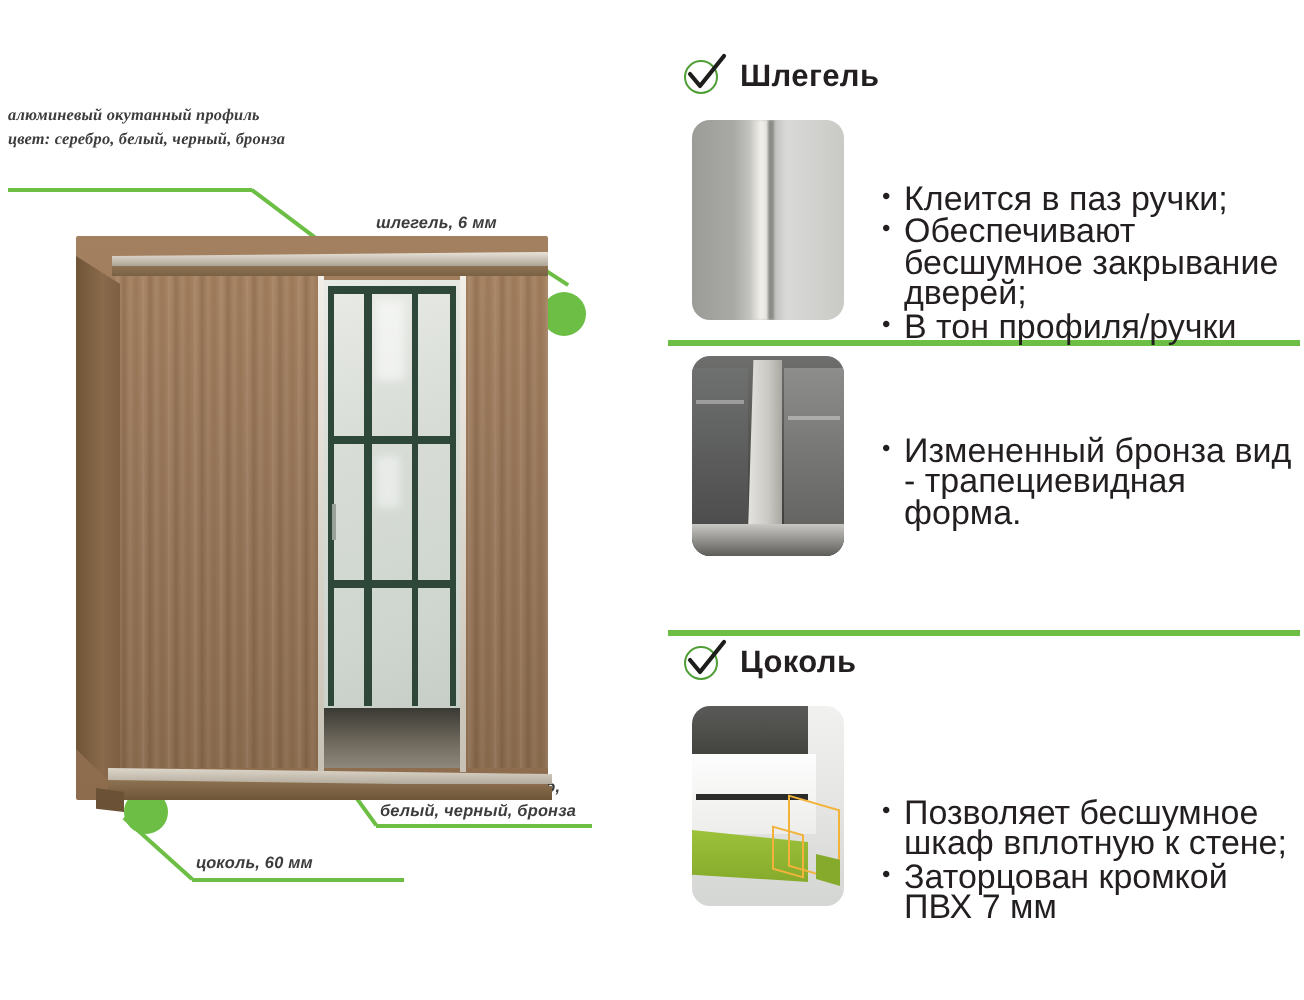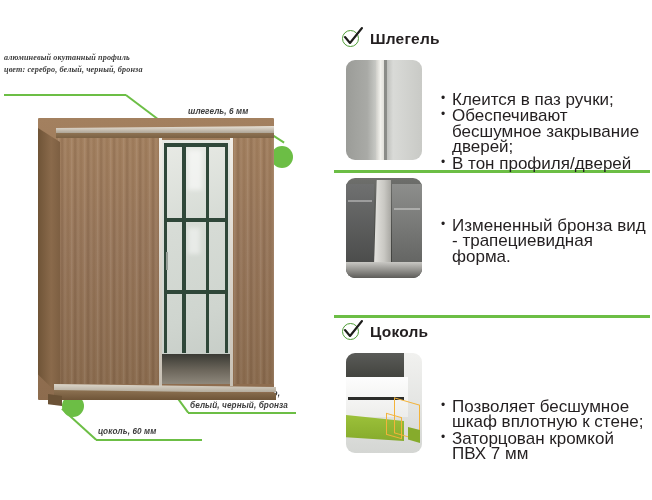--- a/index.html
+++ b/index.html
@@ -239,21 +239,21 @@
       </div>
       <div class="body">
         <div class="photo ph1">
           <span class="brush"></span>
             <span class="brush-edge"></span>
         </div>
         <div class="bullets b1">
           <ul>
             <li>Клеится в паз ручки;</li>
             <li>Обеспечивают бесшумное закрывание дверей;</li>
-            <li>В тон профиля/дверей</li>
+            <li>В тон профиля/ручки</li>
           </ul>
         </div>
       </div>
     </div>
 
     <div class="section s2">
       <div class="body">
         <div class="photo ph2">
           <span class="dl"></span>
             <span class="dr"></span>

